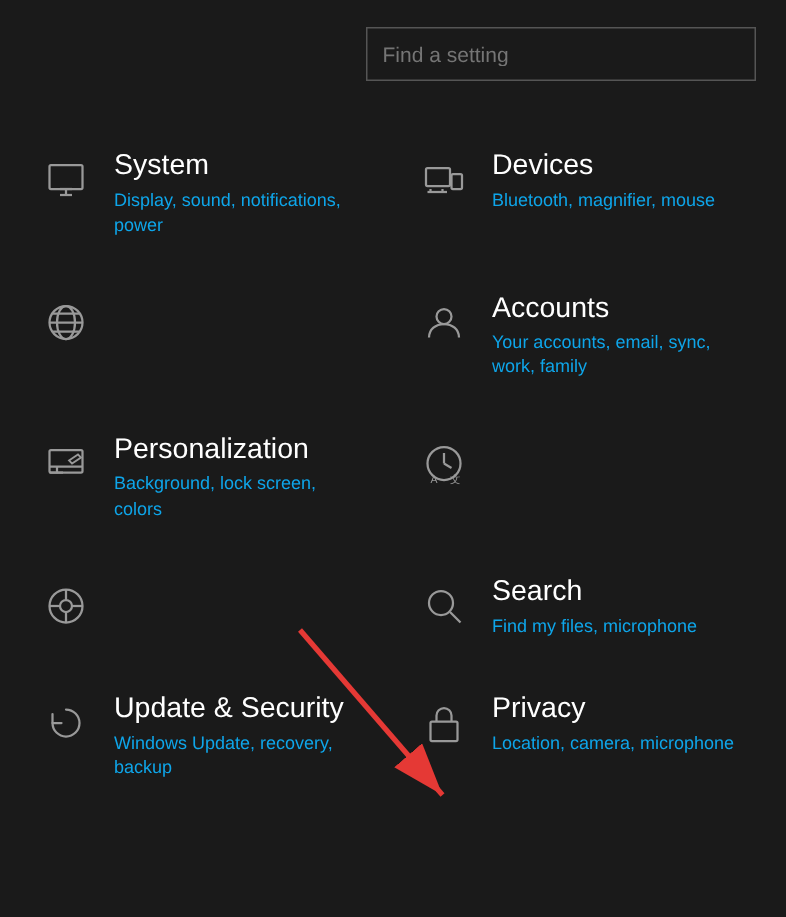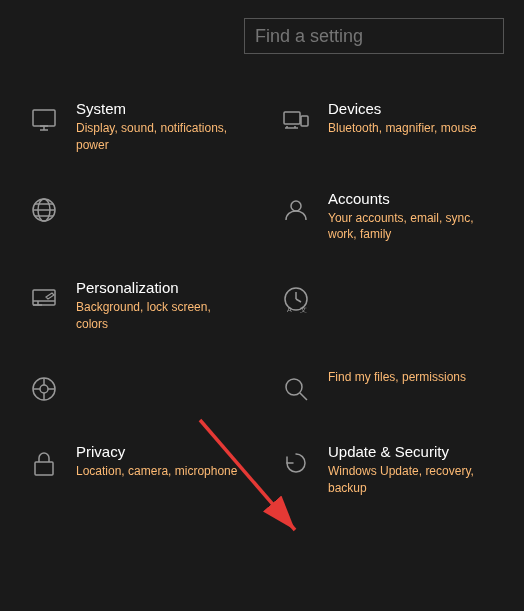--- a/index.html
+++ b/index.html
@@ -33,21 +33,21 @@
       display: flex;
       align-items: center;
       padding: 0 10px;
     }
 
     .search-box input {
       background: transparent;
       border: none;
       outline: none;
       color: #aaa;
-      font-size: 18px;
+      font-size: 14px;
       width: 100%;
       font-family: 'Segoe UI', Arial, sans-serif;
     }
 
     .settings-grid {
       display: grid;
       grid-template-columns: 1fr 1fr;
       gap: 0;
       padding: 10px 10px;
     }
@@ -78,29 +78,29 @@
       stroke: #999;
       stroke-width: 1.5;
     }
 
     .item-text {
       display: flex;
       flex-direction: column;
     }
 
     .item-title {
-      font-size: 15px;
+      font-size: 19px;
       font-weight: 400;
       color: #ffffff;
       margin-bottom: 3px;
     }
 
     .item-subtitle {
       font-size: 12px;
-      color: #fdba74;
+      color: #0ea5e9;
       line-height: 1.4;
     }
 
     
     .arrow-overlay {
       position: absolute;
       top: 0;
       left: 0;
       width: 524px;
       height: 611px;
@@ -208,45 +208,46 @@
     </div>
   </div>
     <div class="settings-item">
     <div class="icon-container">
       <svg viewBox="0 0 28 28" fill="none" stroke="#999" stroke-width="1.5">
     <circle cx="12" cy="12" r="8"></circle>
     <line x1="18" y1="18" x2="25" y2="25"></line>
   </svg>
     </div>
     <div class="item-text">
-      <span class="item-subtitle">Find my files, permissions</span>
+      <span class="item-title">Search</span>
+      <span class="item-subtitle">Find my files, microphone</span>
+    </div>
+  </div>
+    <div class="settings-item">
+    <div class="icon-container">
+      <svg viewBox="0 0 28 28" fill="none" stroke="#999" stroke-width="1.5">
+    <path d="M14 5 A9 9 0 1 1 5 14" stroke-linecap="round"></path>
+    <polyline points="5,8 5,14 11,14" stroke-linecap="round" stroke-linejoin="round"></polyline>
+  </svg>
+    </div>
+    <div class="item-text">
+      <span class="item-title">Update &amp; Security</span>
+      <span class="item-subtitle">Windows Update, recovery, backup</span>
     </div>
   </div>
     <div class="settings-item">
     <div class="icon-container">
       <svg viewBox="0 0 28 28" fill="none" stroke="#999" stroke-width="1.5">
     <rect x="5" y="13" width="18" height="13" rx="1"></rect>
     <path d="M9 13V9a5 5 0 0 1 10 0v4"></path>
   </svg>
     </div>
     <div class="item-text">
       <span class="item-title">Privacy</span>
       <span class="item-subtitle">Location, camera, microphone</span>
-    </div>
-  </div>
-    <div class="settings-item">
-    <div class="icon-container">
-      <svg viewBox="0 0 28 28" fill="none" stroke="#999" stroke-width="1.5">
-    <path d="M14 5 A9 9 0 1 1 5 14" stroke-linecap="round"></path>
-    <polyline points="5,8 5,14 11,14" stroke-linecap="round" stroke-linejoin="round"></polyline>
-  </svg>
-    </div>
-    <div class="item-text">
-      <span class="item-title">Update &amp; Security</span>
-      <span class="item-subtitle">Windows Update, recovery, backup</span>
     </div>
   </div>
   </div>
 
 <svg class="arrow-overlay" viewBox="0 0 524 611" xmlns="http://www.w3.org/2000/svg">
   <defs>
     <marker id="arrowhead" markerWidth="10" markerHeight="7" refX="10" refY="3.5" orient="auto">
       <polygon points="0 0, 10 3.5, 0 7" fill="#e53935"></polygon>
     </marker>
   </defs>

